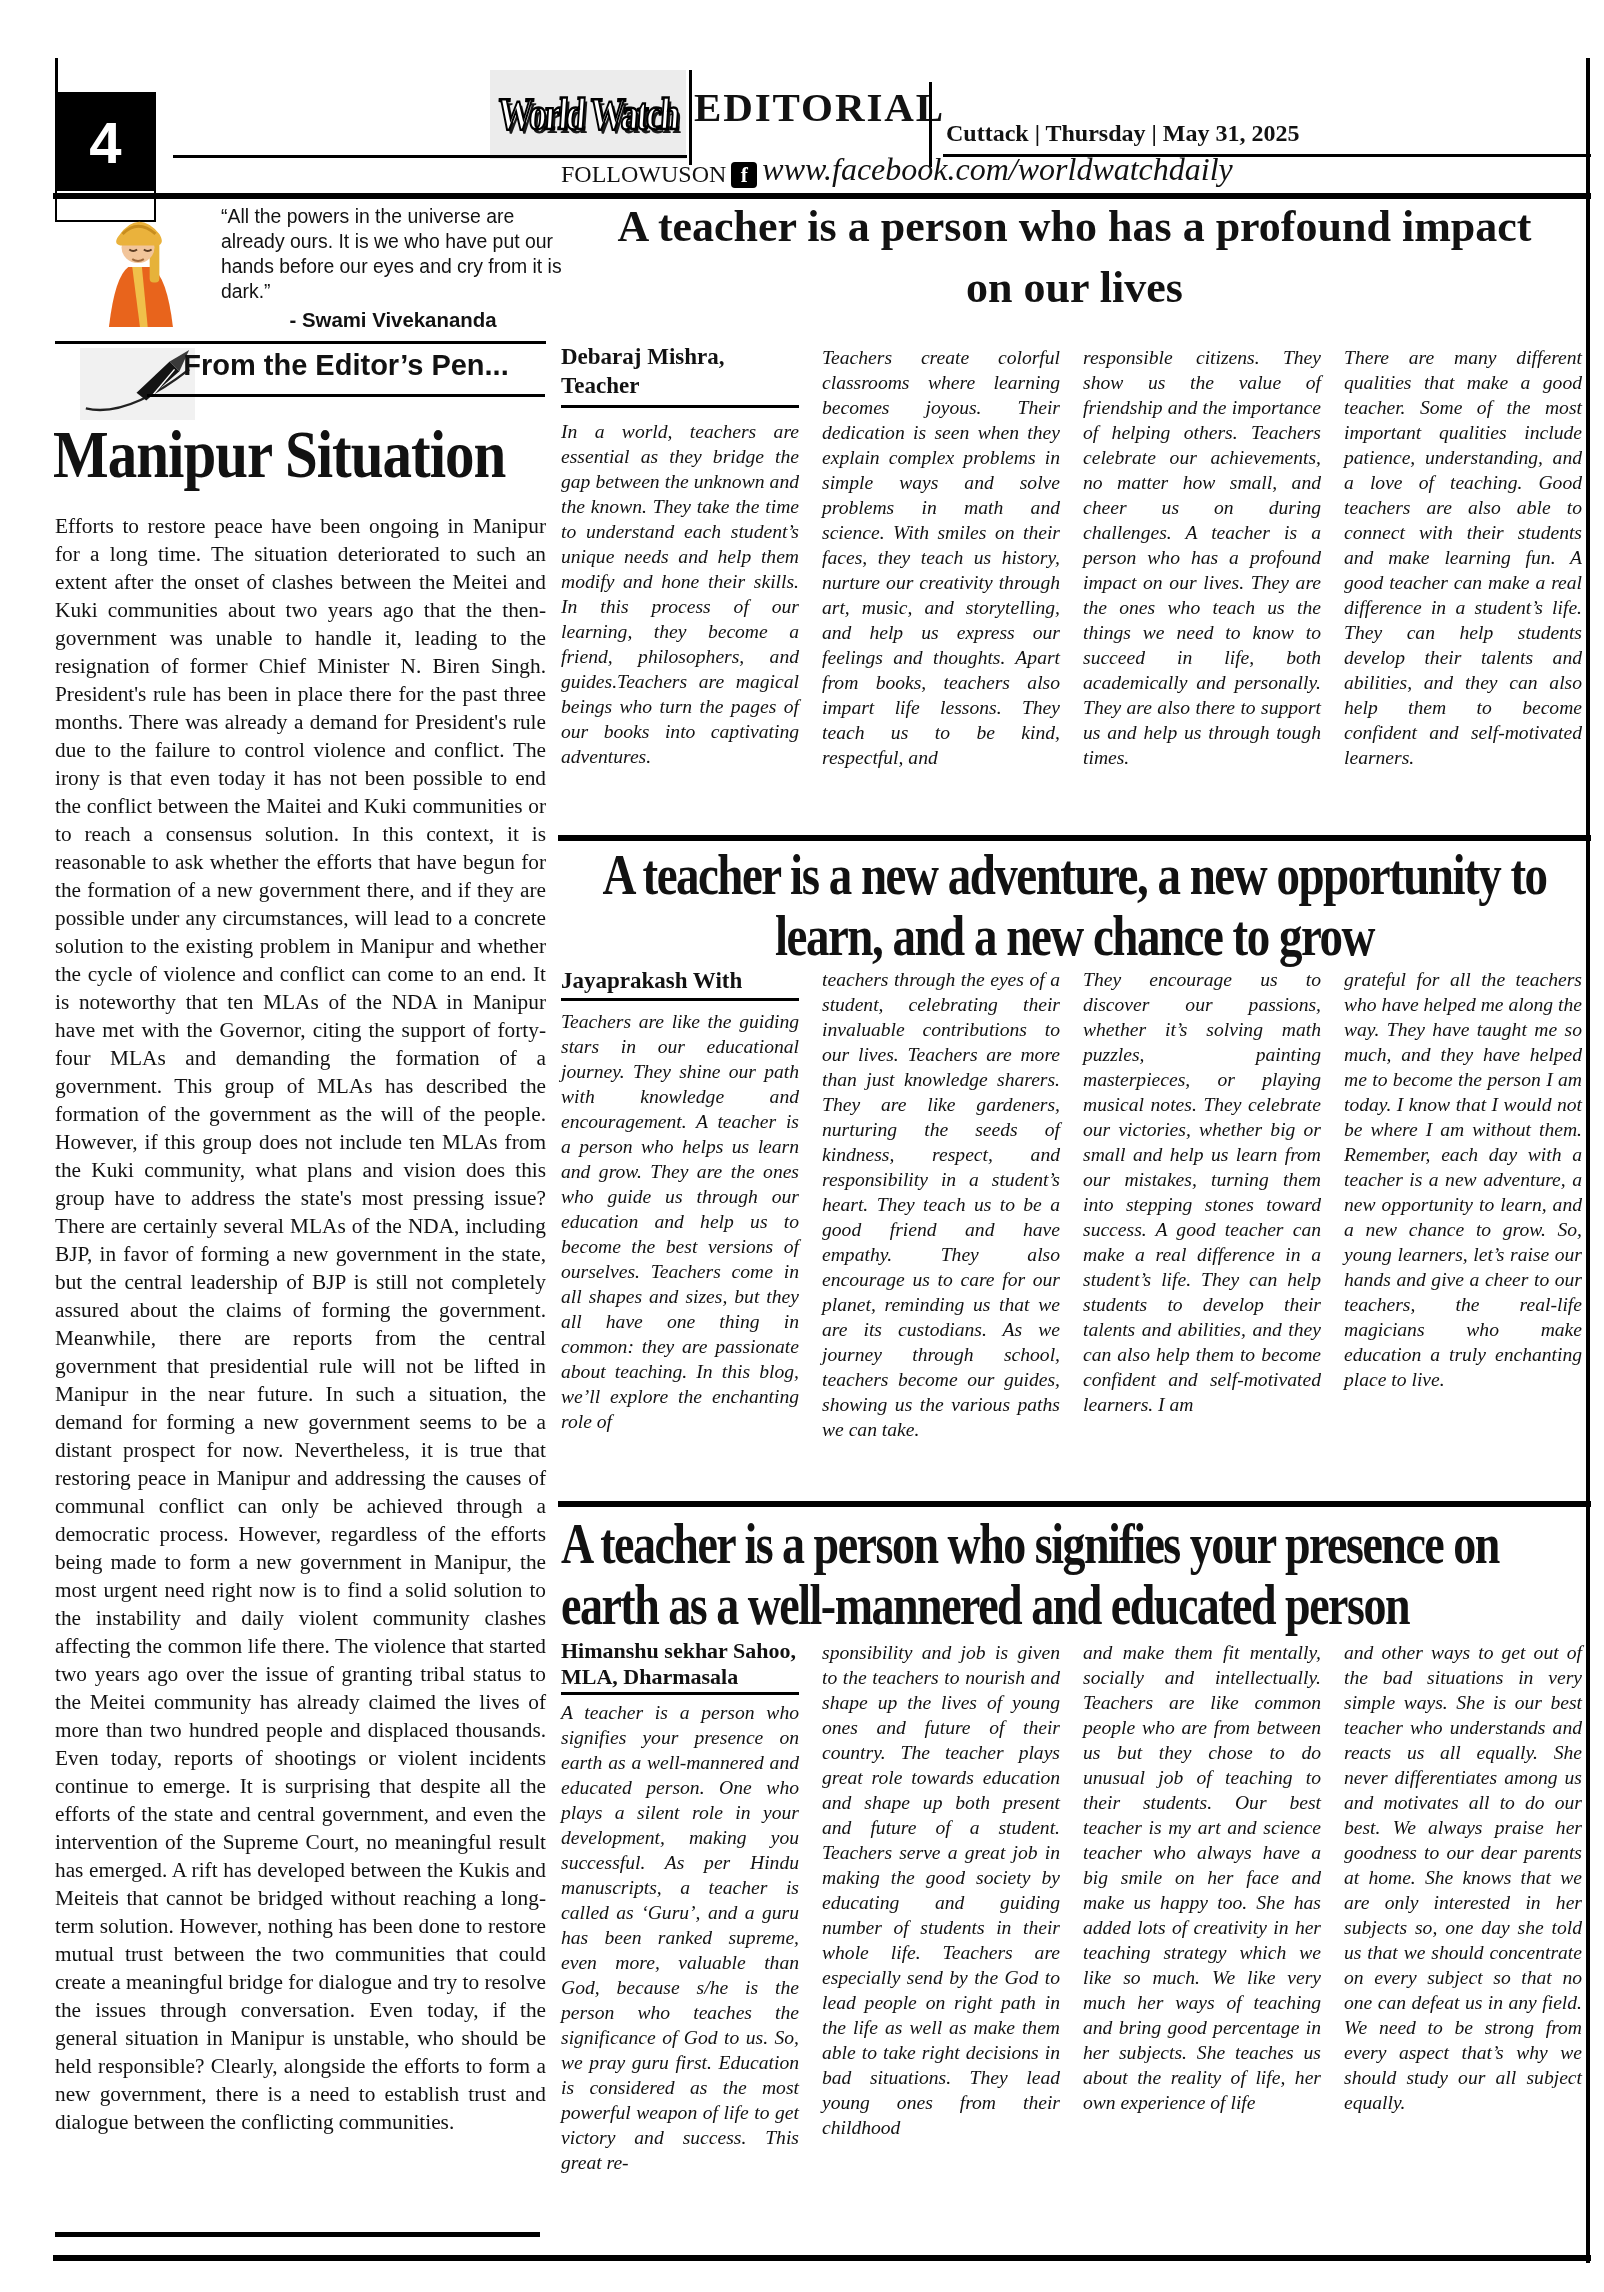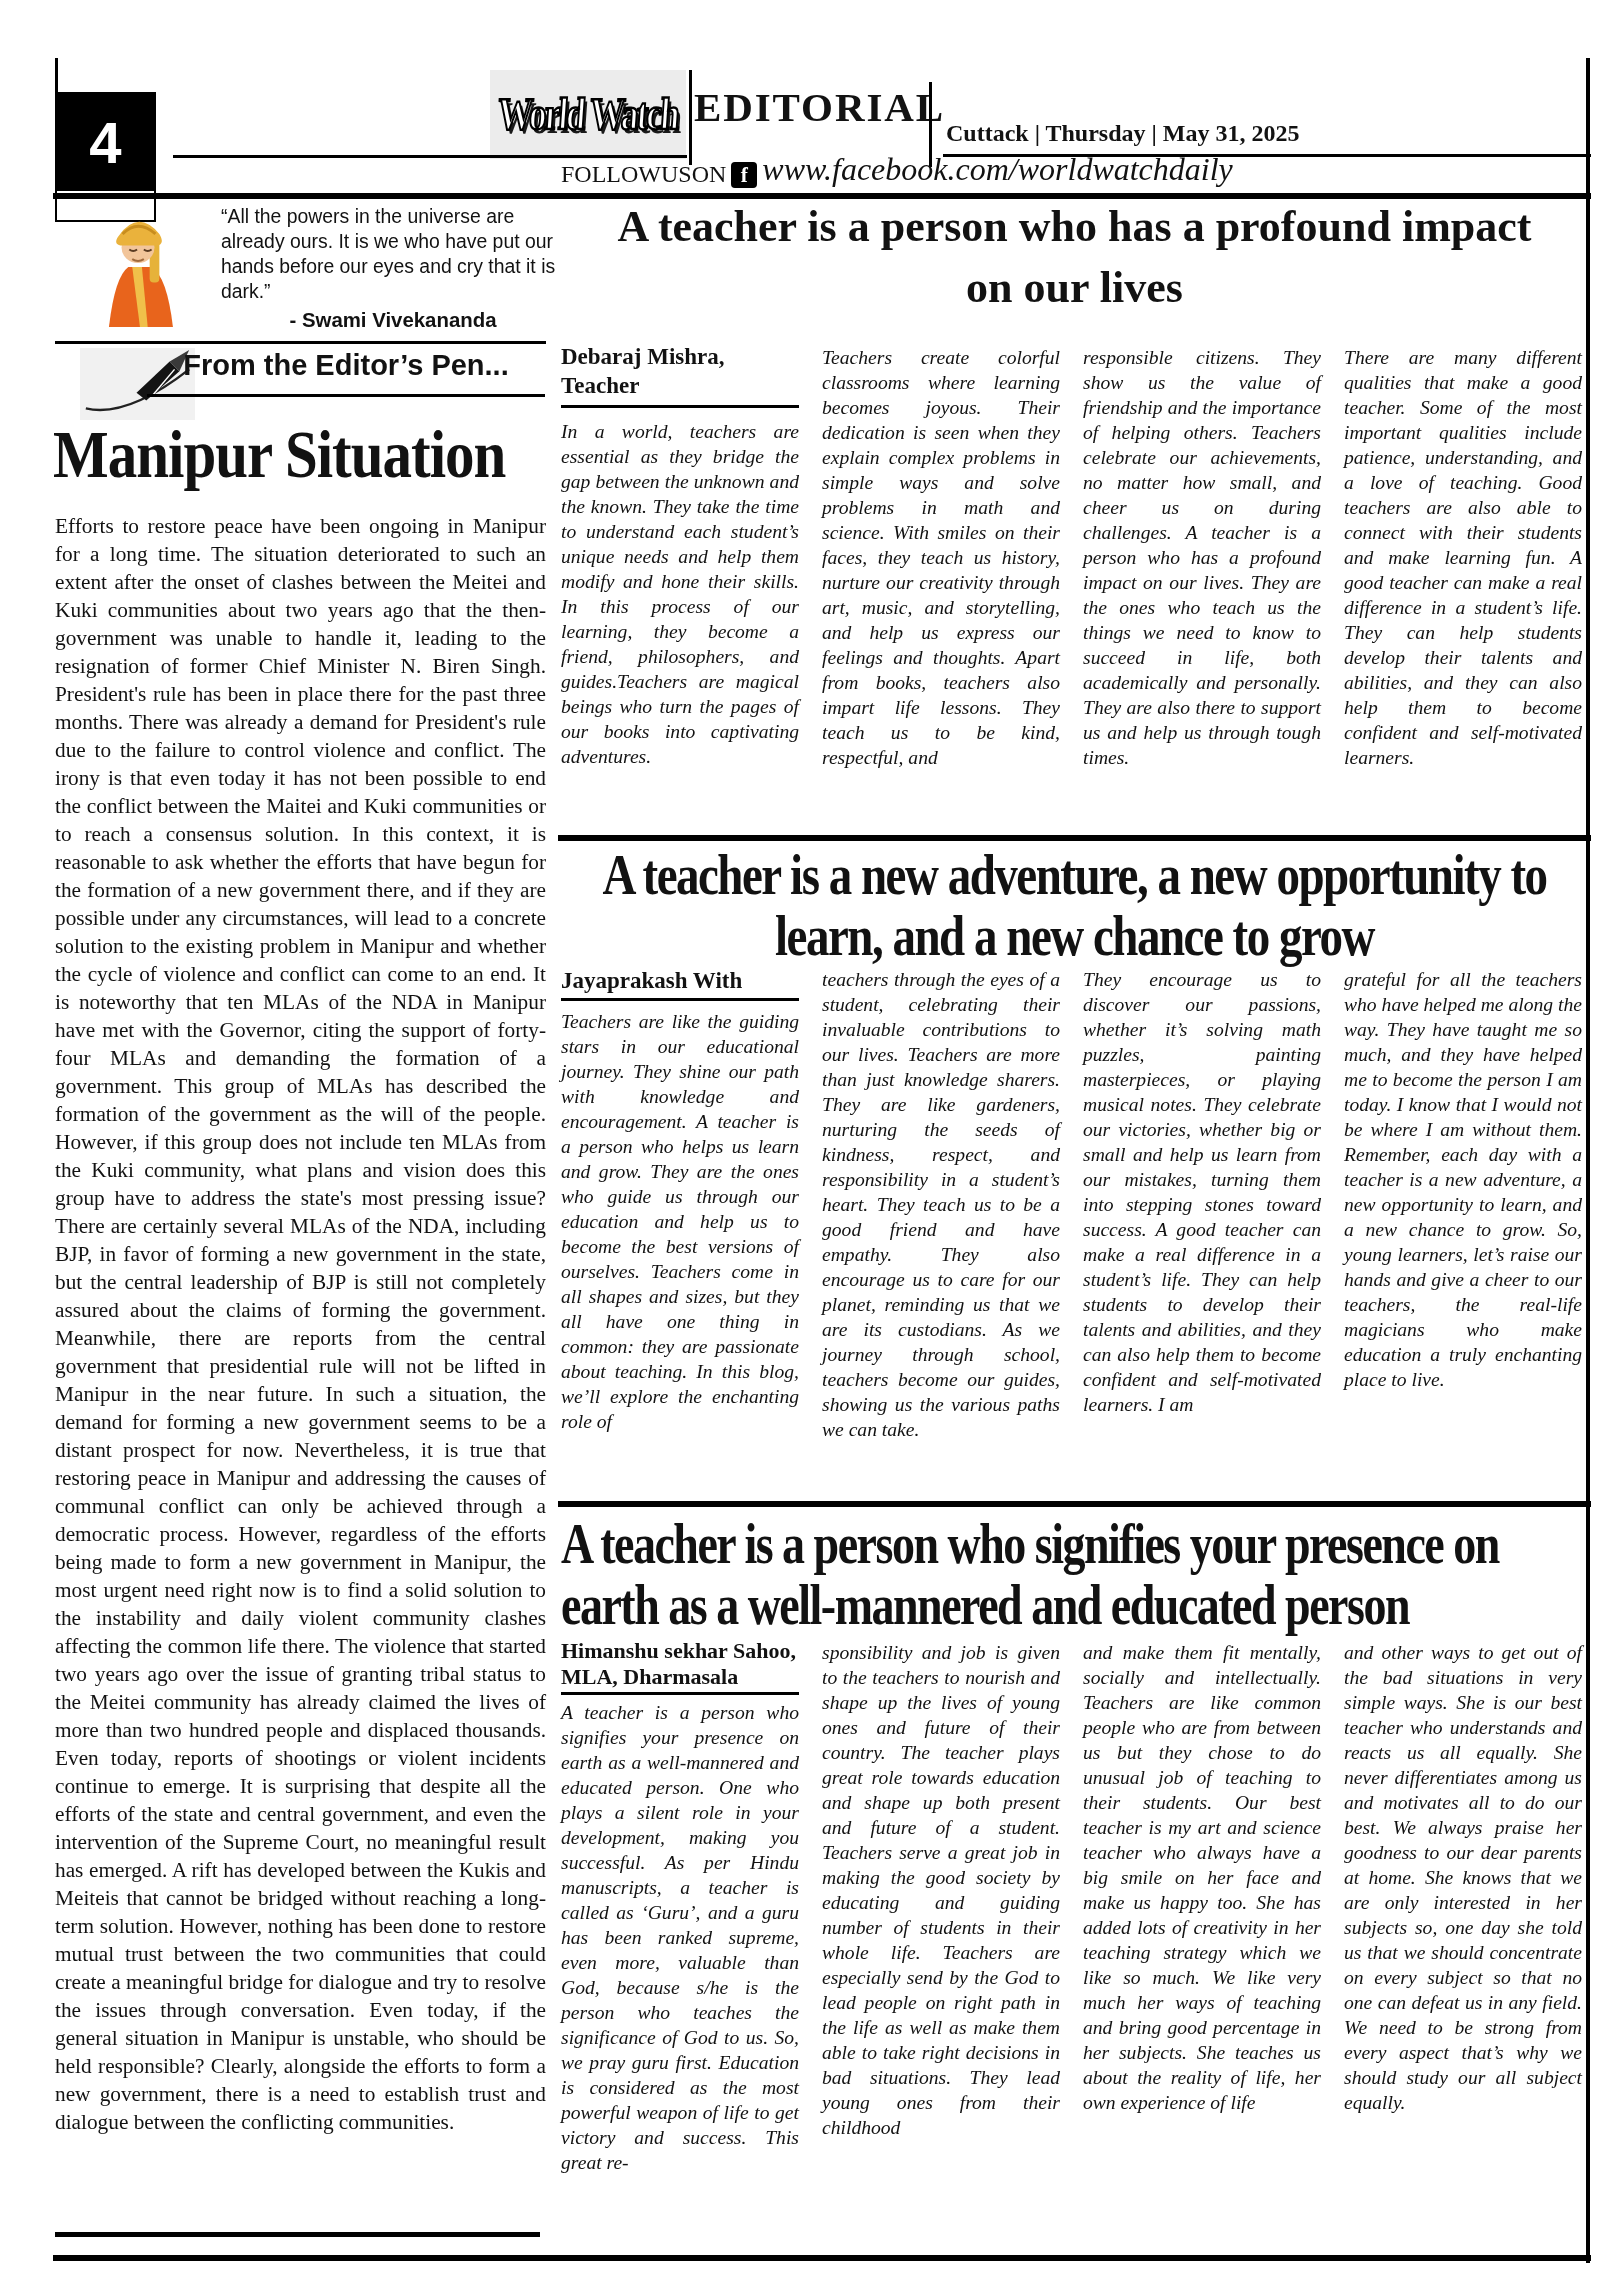--- a/index.html
+++ b/index.html
@@ -77,21 +77,21 @@
       <path d="M34 130 Q40 78 54 68 L78 68 Q94 78 100 130 Z" fill="#e8641c"></path>
       <path d="M58 68 L66 130 L74 130 L68 68 Z" fill="#f0c04a"></path>
       <rect x="76" y="40" width="10" height="44" rx="4" fill="#e6b23a"></rect>
       <ellipse cx="64" cy="48" rx="17" ry="16" fill="#f2c59a"></ellipse>
       <path d="M44 36 Q64 8 86 34 Q92 44 84 46 L46 46 Q38 44 44 36 Z" fill="#eab23c"></path>
       <path d="M48 34 Q64 18 82 34" stroke="#c88d1e" stroke-width="3" fill="none"></path>
       <path d="M55 50 q4 3 8 0 M70 50 q4 3 8 0" stroke="#5a3b22" stroke-width="2" fill="none"></path>
       <path d="M58 60 q6 4 12 0" stroke="#a06a3c" stroke-width="2" fill="none"></path>
     </svg>
   </div>
-  <div class="quote-text">“All the powers in the universe are already ours. It is we who have put our hands before our eyes and cry that it is dark.”</div>
+  <div class="quote-text">“All the powers in the universe are already ours. It is we who have put our hands before our eyes and cry from it is dark.”</div>
   <div class="quote-attr">- Swami Vivekananda</div>
 
   <h1 class="hl-main" style="margin:0;">A teacher is a person who has a profound impact on our lives</h1>
 
   <div class="rule" style="left:55px;top:341px;width:491px;height:2.9px;"></div>
   <div class="abs" style="left:80px;top:344px;width:115px;height:80px;">
     <svg width="115" height="80" viewBox="0 0 118 82">
       <rect x="0" y="4" width="118" height="74" fill="#f1f1f1"></rect>
       <path d="M6 66 Q48 76 112 26" stroke="#222" stroke-width="2.5" fill="none"></path>
       <path d="M58 50 L92 18 L102 28 L68 58 Z" fill="#141414"></path>

